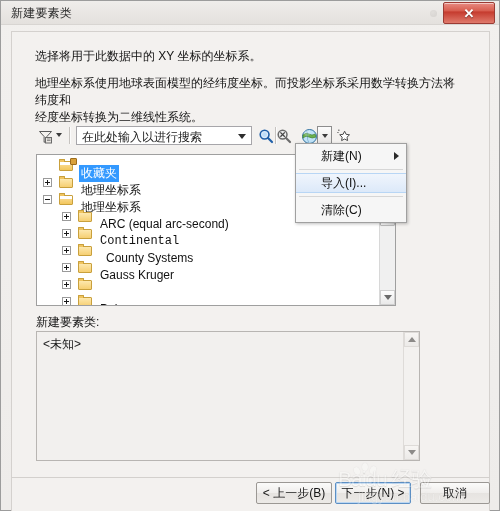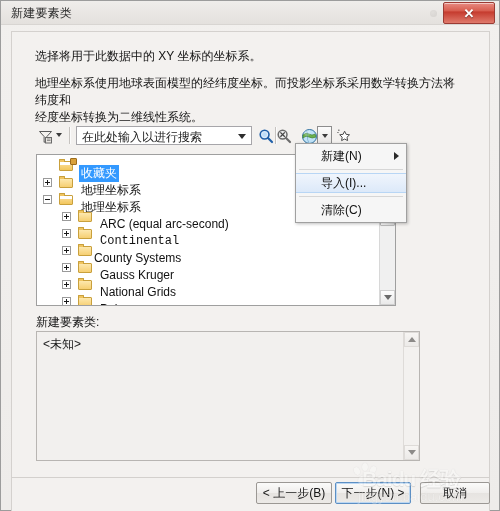--- a/index.html
+++ b/index.html
@@ -493,24 +493,24 @@
     left: 330px;
     top: 462px;
     width: 170px;
     height: 45px;
     pointer-events: none;
     opacity: .30;
     z-index: 30;
   }
   .wm-text {
     position: absolute;
-    left: 32px;
+    left: 8px;
     top: 3px;
     font-size: 21px;
-    font-weight: bold;
+    font-weight: normal;
     color: #ffffff;
     text-shadow: 0 0 1px #9a9a9a, 0 1px 1px rgba(120,120,120,.8);
     letter-spacing: -1px;
     white-space: nowrap;
   }
   .wm-sub {
     position: absolute;
     left: 28px;
     top: 27px;
     font-size: 13px;
@@ -649,37 +649,36 @@
               <span class="folder-shape"></span>
             </span>
           <span class="tw-label" style="left:61px;font-family:Liberation Mono, monospace;">Continental</span>
         </div>
 
         <div class="tree-row">
           <span class="tw-expander plus" style="left:25px;"></span>
           <span class="tw-folder" style="left:41px;">
               <span class="folder-shape"></span>
             </span>
-          <span class="tw-label" style="left:55px;">County Systems</span>
+          <span class="tw-label" style="left:67px;">County Systems</span>
         </div>
 
         <div class="tree-row">
           <span class="tw-expander plus" style="left:25px;"></span>
           <span class="tw-folder" style="left:41px;">
               <span class="folder-shape"></span>
             </span>
           <span class="tw-label" style="left:61px;">Gauss Kruger</span>
         </div>
 
         <div class="tree-row">
           <span class="tw-expander plus" style="left:25px;"></span>
           <span class="tw-folder" style="left:41px;">
               <span class="folder-shape"></span>
             </span>
-          <span class="tw-label" style="left:61px;">National Grids</span>
         </div>
 
         <div class="tree-row">
           <span class="tw-expander plus" style="left:25px;"></span>
           <span class="tw-folder" style="left:41px;">
               <span class="folder-shape"></span>
             </span>
           <span class="tw-label" style="left:61px;">Polar</span>
         </div>
 

